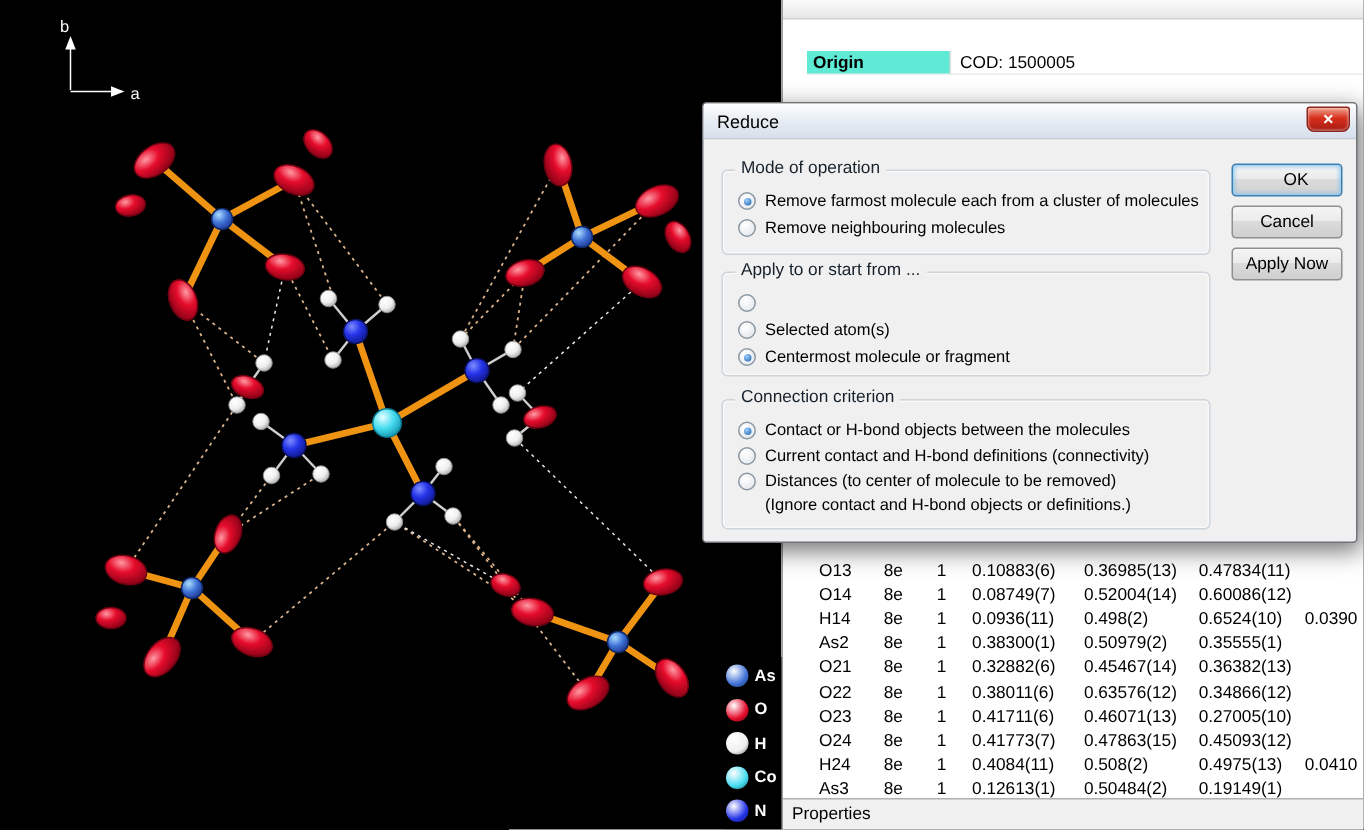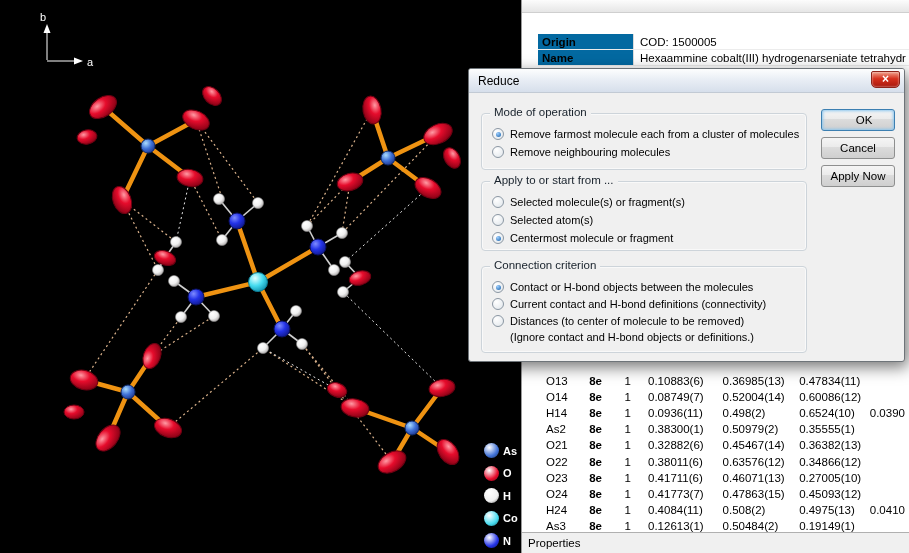--- a/index.html
+++ b/index.html
@@ -15,27 +15,27 @@
   .legend-item { display: flex; align-items: center; gap: 4px; height: 21px; font-weight: bold; }
   .legend-swatch { width: 15px; height: 15px; border-radius: 50%; flex: none; }
   .legend-label { color: #fff; font-size: 11px; }
 
   
   .right-panel { position: absolute; left: 521px; top: 0; width: 388px; height: 553px; background: #fff; border-left: 1px solid #9a9a9a; }
   .panel-top-strip { position: absolute; left: 0; top: 0; width: 100%; height: 13px; background: linear-gradient(#fcfcfc, #e6e6e6); border-bottom: 1px solid #cfcfcf; }
   .info-row { position: absolute; left: 16px; right: 0; height: 16px; display: flex; font-size: 11.5px; border-bottom: 1px solid #ececec; align-items: center; }
   .info-row.r0 { top: 34px; }
   .info-row.r1 { top: 50px; }
-  .info-label { width: 96px; font-weight: bold; background: #0369a1; border-right: 1px solid #dcdcdc; padding: 1px 12px 1px 4px; height: 100%; display: flex; align-items: center; }
+  .info-label { width: 96px; font-weight: bold; background: #5eead4; border-right: 1px solid #dcdcdc; padding: 1px 12px 1px 4px; height: 100%; display: flex; align-items: center; }
   .info-value { padding-left: 6px; white-space: nowrap; overflow: hidden; }
 
   .atom-table { position: absolute; left: 0; top: 373px; width: 100%; }
   .atom-row { display: flex; height: 16.1px; align-items: center; font-size: 11.5px; color: #000; }
   .c-name { width: 44px; margin-left: 24px; }
-  .c-site { width: 36px; font-weight: bold; }
+  .c-site { width: 36px; }
   .c-occ  { width: 24px; }
   .c-x    { width: 76px; }
   .c-y    { width: 78px; }
   .c-z    { width: 72px; }
   .c-u    { width: 40px; }
 
   .properties-bar { position: absolute; left: 0; bottom: 0; width: 100%; height: 21px; background: #f0f0f0; border-top: 1px solid #b0b0b0; display: flex; align-items: center; padding-left: 6px; font-size: 11.5px; z-index: 3; }
 
   
   .dialog { position: absolute; left: 468px; top: 68px; width: 437px; height: 294px; background: #f0f0f0; border: 1px solid #6e7479; border-radius: 3px; box-shadow: 3px 5px 16px rgba(0,0,0,.55); z-index: 10; }
@@ -256,24 +256,20 @@
     </div>
   </div>
 
   <div class="right-panel">
     <div class="panel-top-strip"></div>
 
     <div class="info-row r0">
       <span class="info-label">Origin</span>
       <span class="info-value">COD: 1500005</span>
     </div>
-    <div class="info-row r1">
-      <span class="info-label">Name</span>
-      <span class="info-value">Hexaammine cobalt(III) hydrogenarseniate tetrahydr</span>
-    </div>
 
     <div class="atom-table">
       <div class="atom-row">
         <span class="c-name">O13</span>
           <span class="c-site">8e</span>
           <span class="c-occ">1</span>
           <span class="c-x">0.10883(6)</span>
           <span class="c-y">0.36985(13)</span>
           <span class="c-z">0.47834(11)</span>
           <span class="c-u"></span>
@@ -381,21 +377,20 @@
       <div class="opt-row" style="top:30px">
         <span class="radio"></span>
         <span class="opt-label">Remove neighbouring molecules</span>
       </div>
     </div>
 
     <div class="group g2">
       <span class="group-title">Apply to or start from ...</span>
       <div class="opt-row" style="top:12px">
         <span class="radio"></span>
-        <span class="opt-label">Selected molecule(s) or fragment(s)</span>
       </div>
       <div class="opt-row" style="top:30px">
         <span class="radio"></span>
         <span class="opt-label">Selected atom(s)</span>
       </div>
       <div class="opt-row" style="top:48px">
         <span class="radio checked"></span>
         <span class="opt-label">Centermost molecule or fragment</span>
       </div>
     </div>

